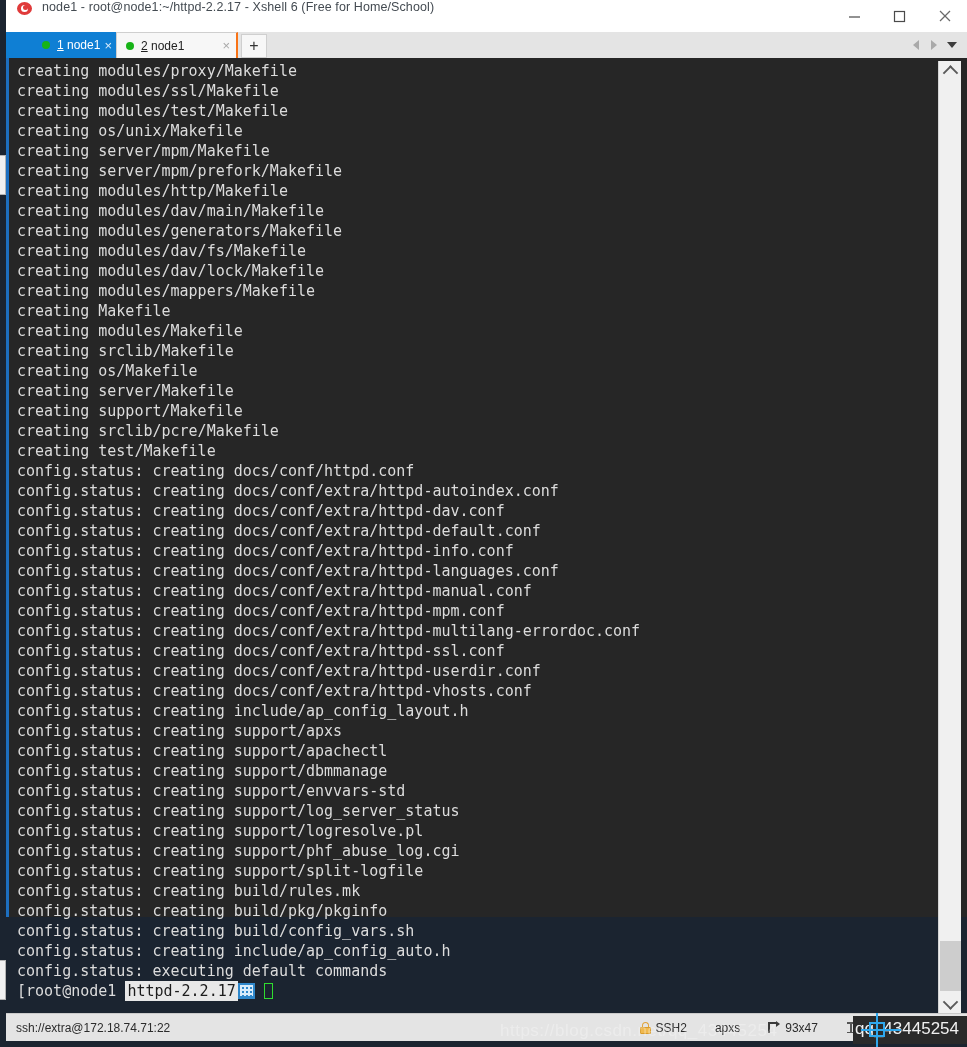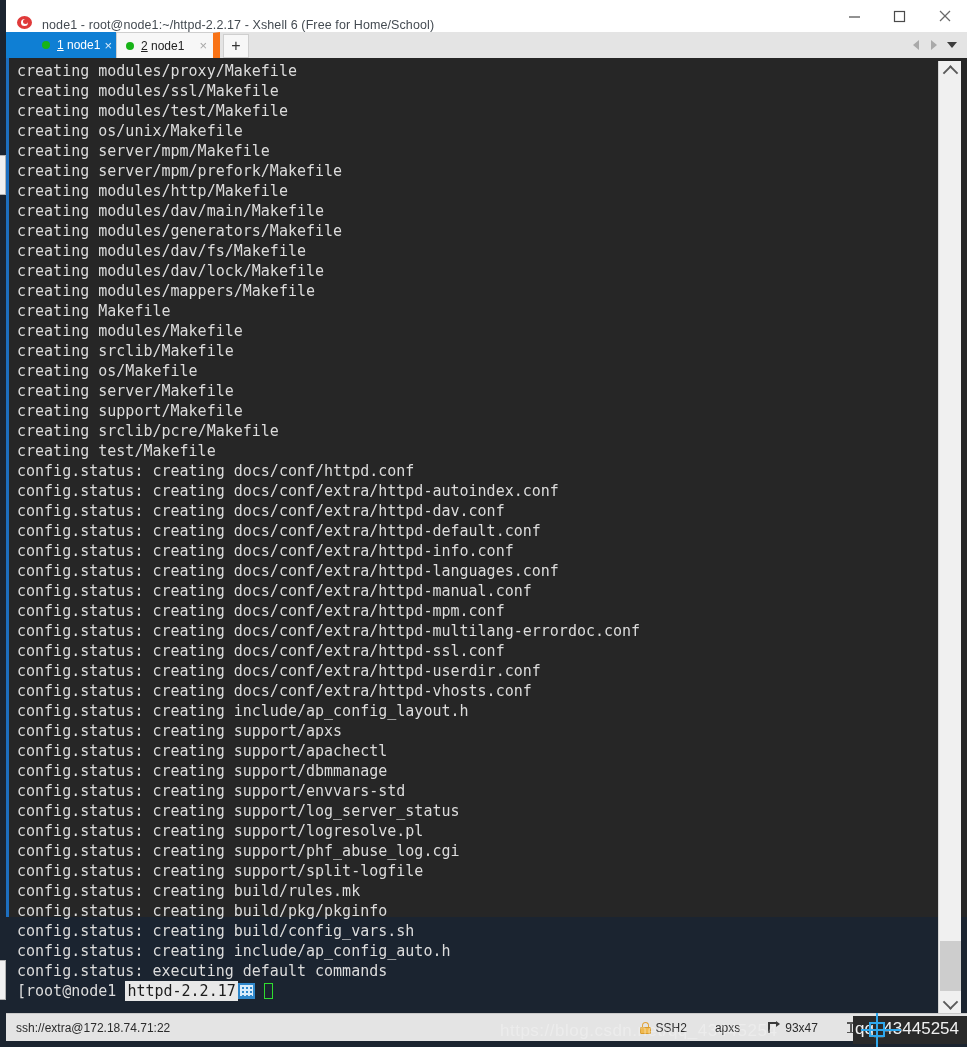--- a/index.html
+++ b/index.html
@@ -26,21 +26,21 @@
   }
 
   
   #title-bar {
     position: absolute;
     left: 6px; top: 0px;
     width: 961px;
     height: 32px;
     background: #ffffff;
     display: flex;
-    align-items: flex-end;
+    align-items: flex-start;
     box-sizing: border-box;
   }
   #app-logo {
     width: 18px; height: 18px;
     margin-left: 10px; margin-right: 8px;
     position: relative;
     flex: 0 0 auto;
   }
   #app-logo .spiral-outer {
     position: absolute;
@@ -104,23 +104,23 @@
   }
   .tab.active {
     background: #0f7fd4;
     color: #ffffff;
     width: 110px;
     padding-left: 36px;
   }
   .tab.inactive {
     background: #f7f7f7;
     color: #222222;
-    width: 104px;
+    width: 122px;
     border-left: 1px solid #cfcfcf;
-    border-right: 7px solid #f97316;
+    border-right: 2px solid #f97316;
     border-top: 1px solid #cfcfcf;
   }
   .tab-dot {
     width: 8px; height: 8px;
     border-radius: 50%;
     background: #17b317;
     margin-right: 7px;
     flex: 0 0 auto;
   }
   .tab-label { flex: 1 1 auto; }

